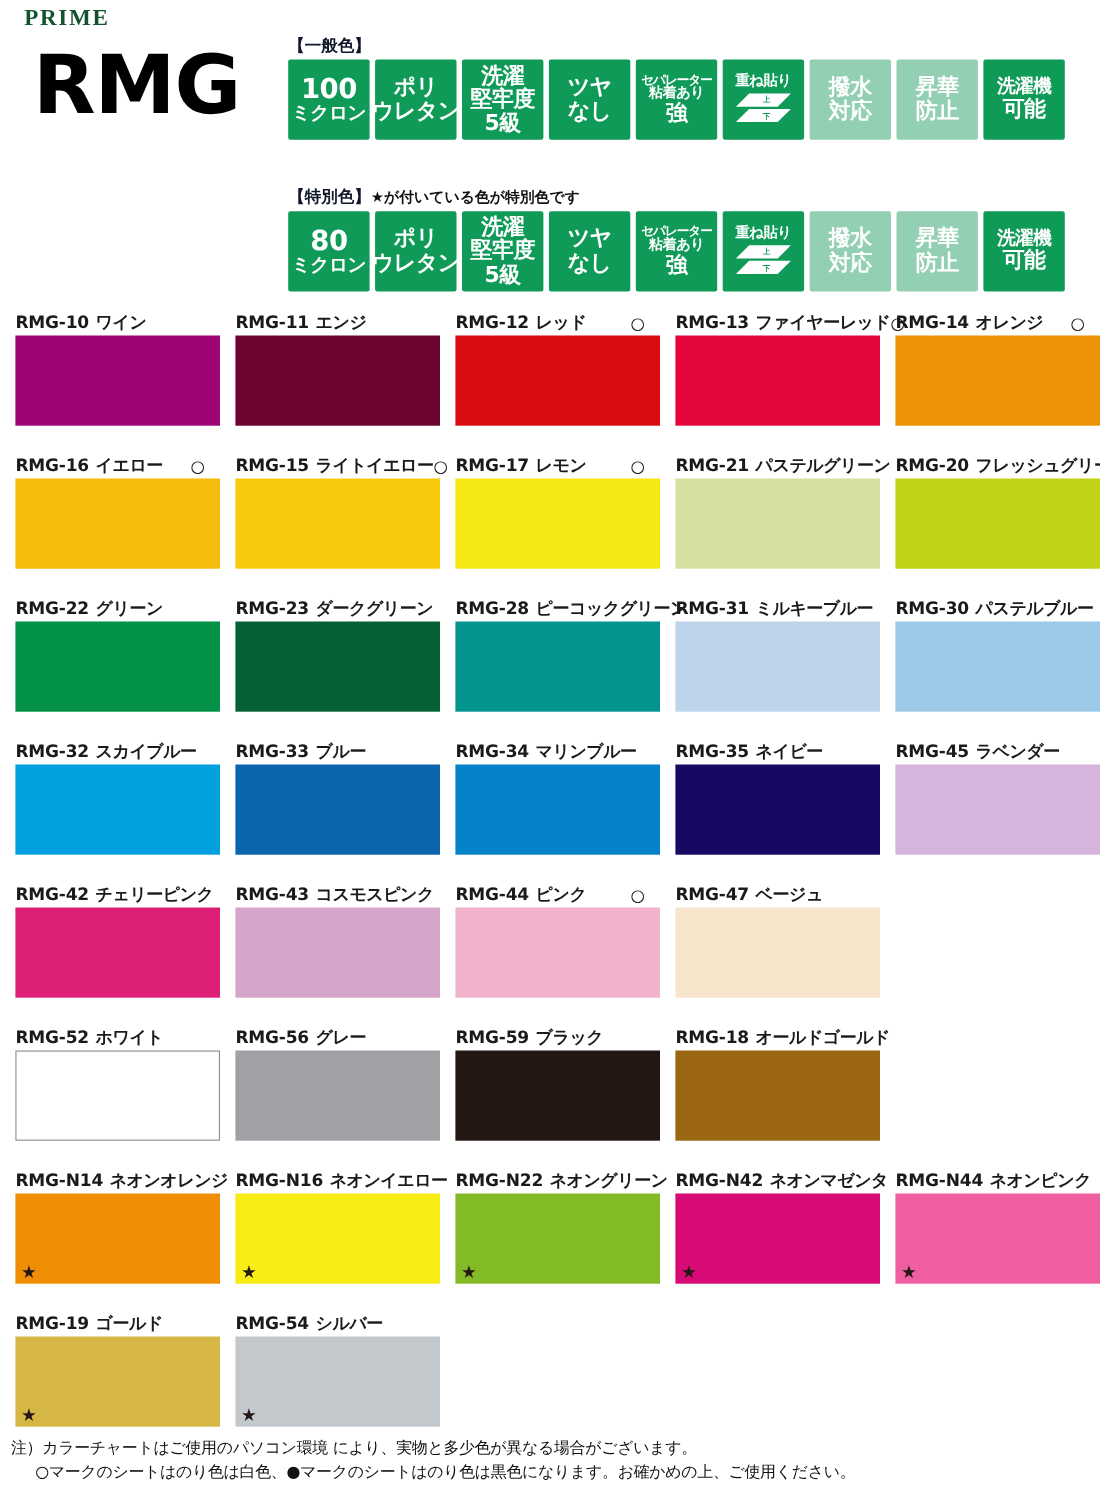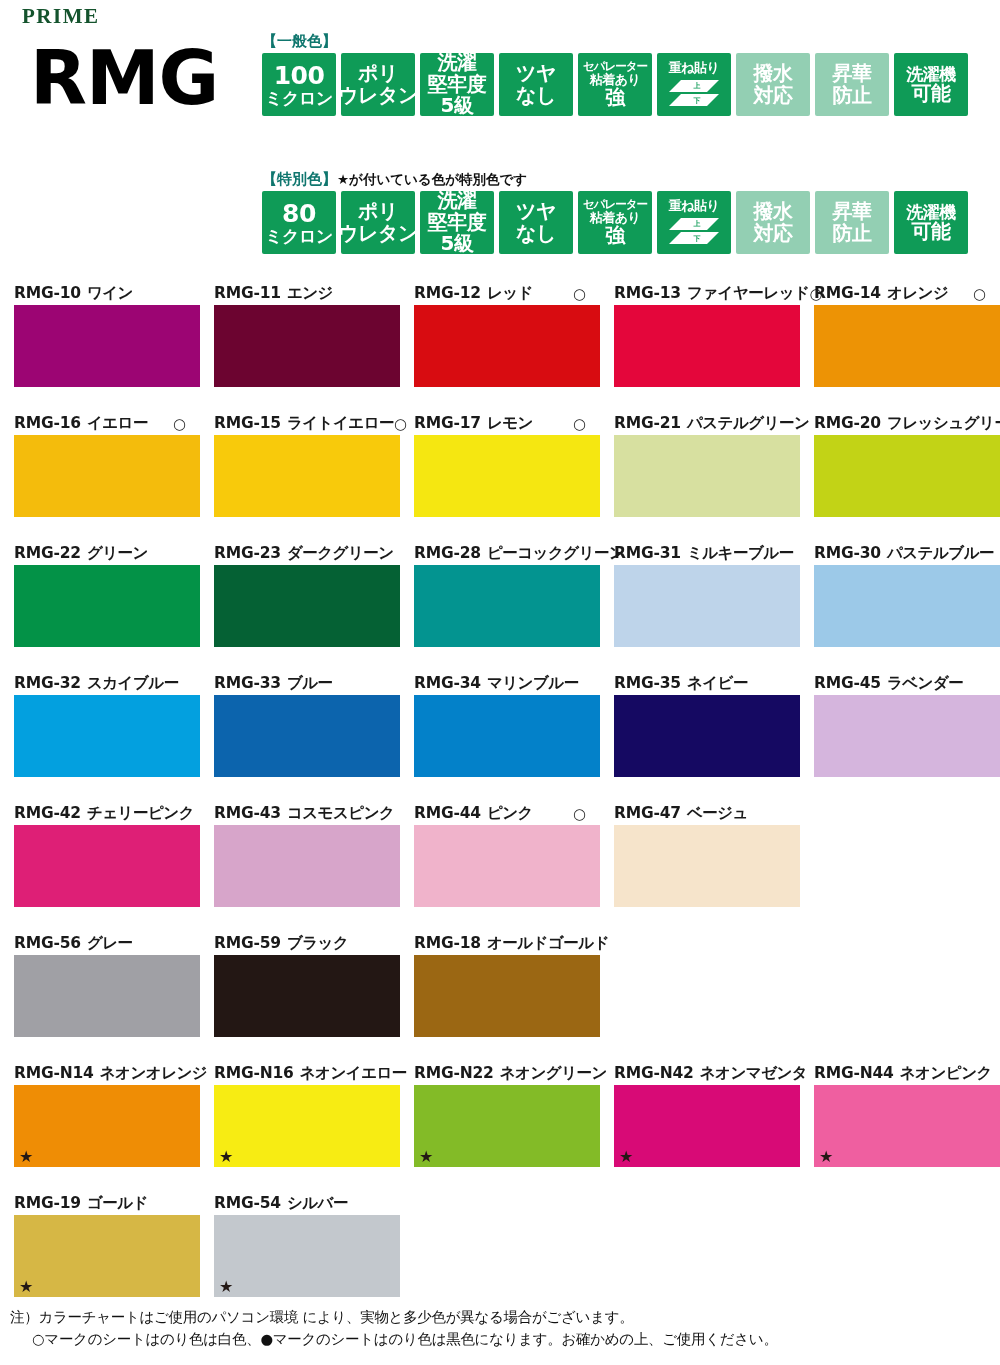--- a/index.html
+++ b/index.html
@@ -51,30 +51,30 @@
   #badge-block-general { top: 34px; }
   #badge-block-special { top: 172px; }
 
   .badge-heading {
     font-size: 15px;
     font-weight: bold;
     line-height: 1;
     margin: 0 0 4px 0;
     white-space: nowrap;
   }
-  .badge-heading .bracket-label { color: #0f766e; }
+  .badge-heading .bracket-label { color: #0f172a; }
   .badge-heading .note { color: #111; font-size: 13.5px; font-weight: bold; }
 
   .badge-row {
     display: flex;
     gap: 5px;
   }
   .badge {
     width: 74px;
-    height: 63px;
+    height: 73px;
     background: #0f9b57;
     color: #ffffff;
     border-radius: 2px;
     display: flex;
     flex-direction: column;
     align-items: center;
     justify-content: center;
     text-align: center;
     font-weight: bold;
     line-height: 1.08;
@@ -453,20 +453,27 @@
         <div class="swatch-label">
           <span class="code">RMG-47</span>
           <span class="jp">ベージュ</span>
         </div>
         <div class="swatch" title="RMG-47 ベージュ #f6e4cb" style="background: rgb(246, 228, 203);"></div>
       </div>
     </div>
     <div class="color-row">
       <div class="color-cell">
         <div class="swatch-label">
+          <span class="code">RMG-52</span>
+          <span class="jp">ホワイト</span>
+        </div>
+        <div class="swatch bordered" title="RMG-52 ホワイト #ffffff" style="background: rgb(255, 255, 255);"></div>
+      </div>
+      <div class="color-cell">
+        <div class="swatch-label">
           <span class="code">RMG-56</span>
           <span class="jp">グレー</span>
         </div>
         <div class="swatch" title="RMG-56 グレー #a0a0a5" style="background: rgb(160, 160, 165);"></div>
       </div>
       <div class="color-cell">
         <div class="swatch-label">
           <span class="code">RMG-59</span>
           <span class="jp">ブラック</span>
         </div>

